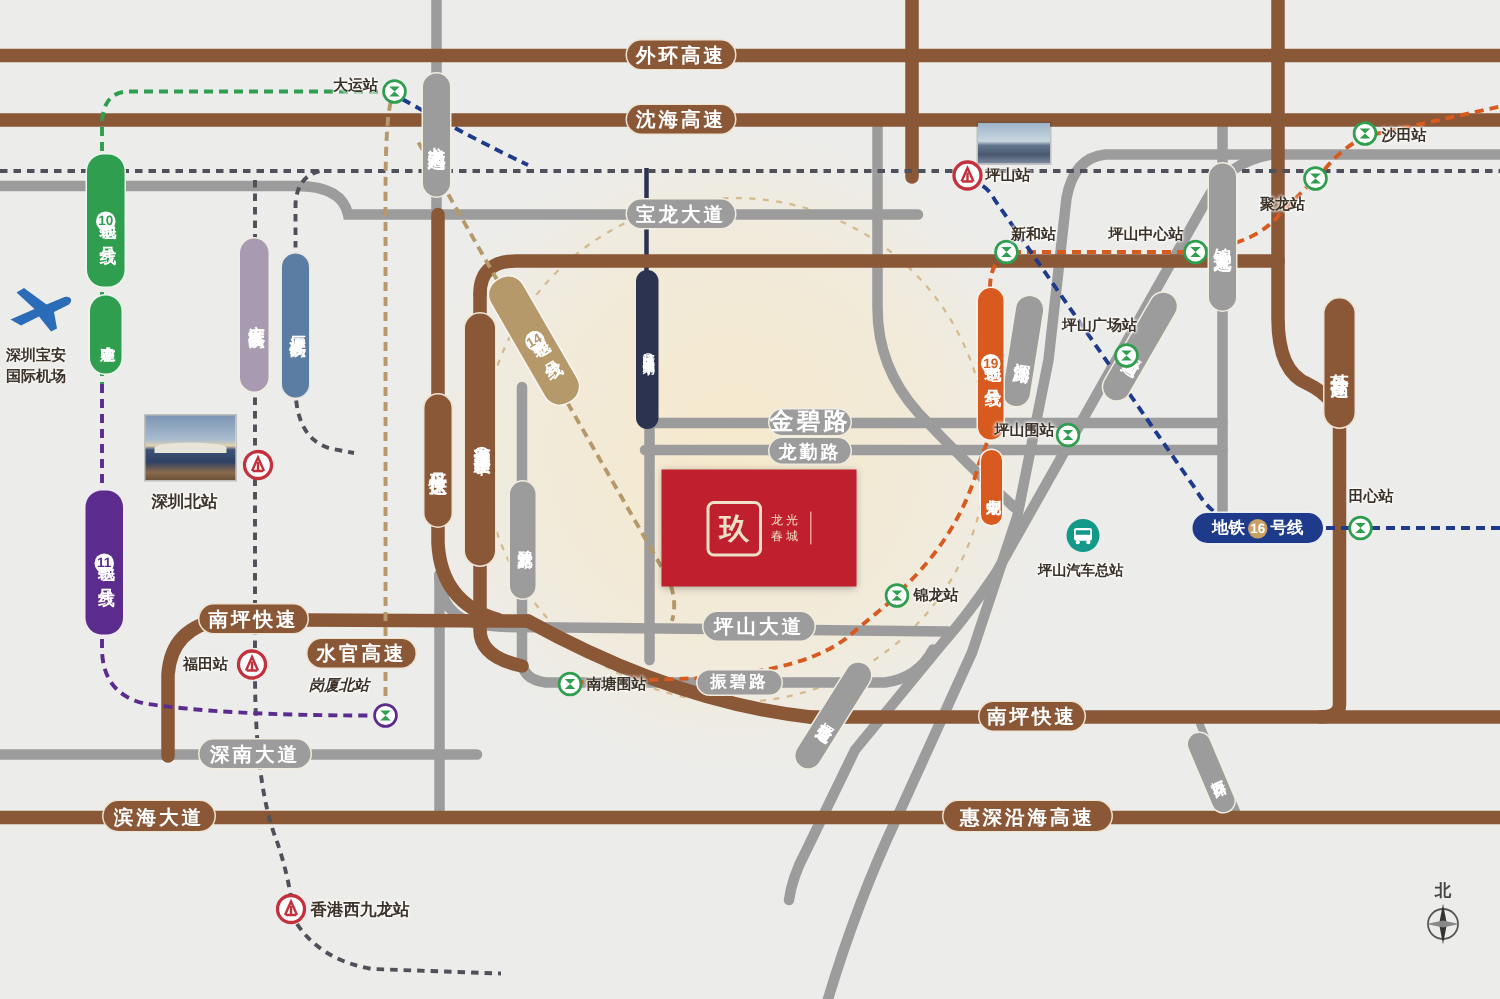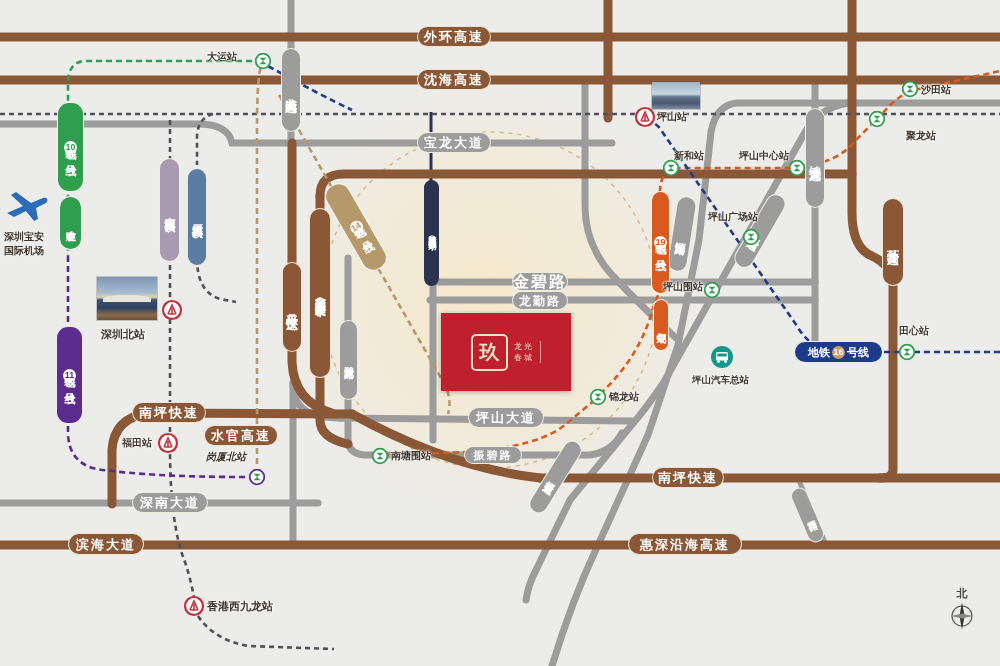--- a/index.html
+++ b/index.html
@@ -208,37 +208,37 @@
     </div>
     <div class="pill vert" style="background: rgb(168, 154, 176); font-size: 11px; letter-spacing: 1px; left: 159px; top: 158px; width: 21px; height: 104px;">广深港高铁</div>
     <div class="pill vert" style="background: rgb(91, 124, 163); font-size: 11px; letter-spacing: 1px; left: 187px; top: 168px; width: 20px; height: 98px;">厦深高铁</div>
     <div class="sicon" style="left: 263px; top: 61px;">
       <svg width="17" height="17" viewBox="0 0 17 17">
         <circle cx="8.5" cy="8.5" r="7.3" fill="#fff" stroke="#2f9e4f" stroke-width="1.8"></circle>
         <path d="M5 5.2 h7 l-3.5 3.3 z" fill="#2f9e4f"></path>
         <path d="M5 11.8 h7 l-3.5 -3.3 z" fill="#2f9e4f"></path>
       </svg>
     </div>
-    <div class="stn" style="left: 207px; top: 50px; font-family: Liberation Serif, serif;">大运站</div>
+    <div class="stn" style="left: 222px; top: 50px; font-family: Liberation Serif, serif;">大运站</div>
     <div class="sicon" style="left: 910px; top: 89px;">
       <svg width="17" height="17" viewBox="0 0 17 17">
         <circle cx="8.5" cy="8.5" r="7.3" fill="#fff" stroke="#2f9e4f" stroke-width="1.8"></circle>
         <path d="M5 5.2 h7 l-3.5 3.3 z" fill="#2f9e4f"></path>
         <path d="M5 11.8 h7 l-3.5 -3.3 z" fill="#2f9e4f"></path>
       </svg>
     </div>
     <div class="stn" style="left: 921px; top: 83px;">沙田站</div>
     <div class="sicon" style="left: 877px; top: 119px;">
       <svg width="17" height="17" viewBox="0 0 17 17">
         <circle cx="8.5" cy="8.5" r="7.3" fill="#fff" stroke="#2f9e4f" stroke-width="1.8"></circle>
         <path d="M5 5.2 h7 l-3.5 3.3 z" fill="#2f9e4f"></path>
         <path d="M5 11.8 h7 l-3.5 -3.3 z" fill="#2f9e4f"></path>
       </svg>
     </div>
-    <div class="stn" style="left: 906px; top: 129px;">聚龙站</div>
+    <div class="stn" style="left: 840px; top: 129px;">聚龙站</div>
     <div class="sicon" style="left: 671px; top: 168px;">
       <svg width="17" height="17" viewBox="0 0 17 17">
         <circle cx="8.5" cy="8.5" r="7.3" fill="#fff" stroke="#2f9e4f" stroke-width="1.8"></circle>
         <path d="M5 5.2 h7 l-3.5 3.3 z" fill="#2f9e4f"></path>
         <path d="M5 11.8 h7 l-3.5 -3.3 z" fill="#2f9e4f"></path>
       </svg>
     </div>
     <div class="stn" style="left: 674px; top: 149px;">新和站</div>
     <div class="sicon" style="left: 797px; top: 168px;">
       <svg width="17" height="17" viewBox="0 0 17 17">

